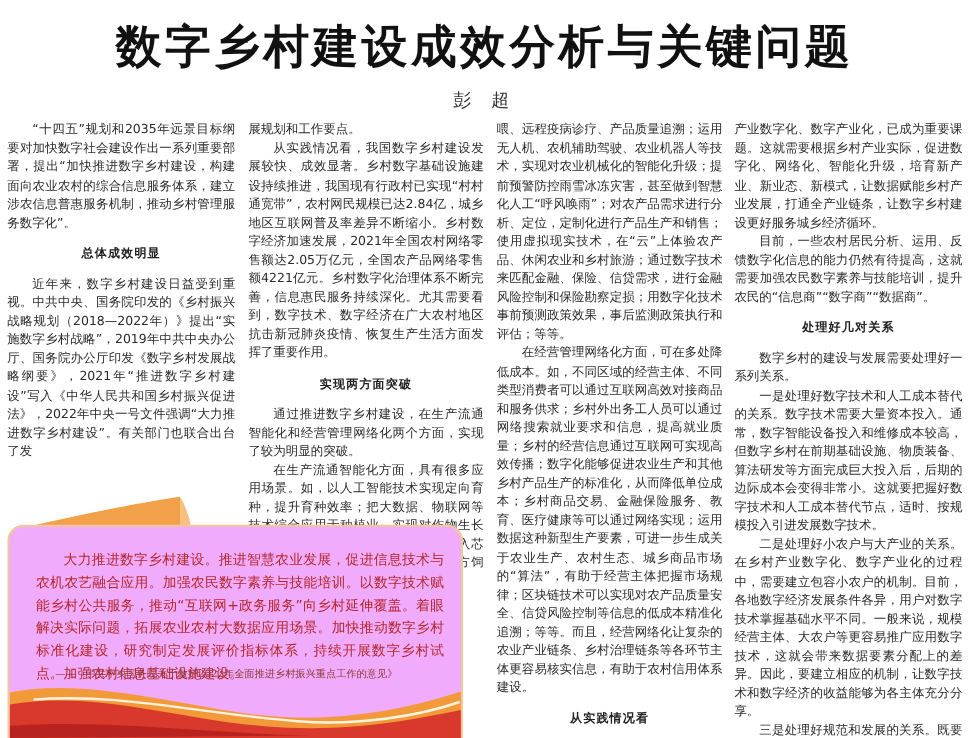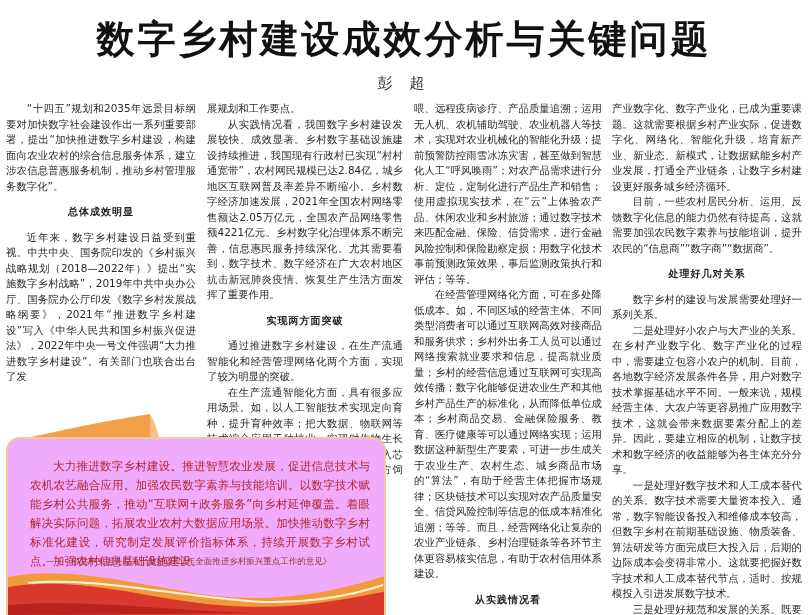--- a/index.html
+++ b/index.html
@@ -74,22 +74,22 @@
   <p>在经营管理网络化方面，可在多处降低成本。如，不同区域的经营主体、不同类型消费者可以通过互联网高效对接商品和服务供求；乡村外出务工人员可以通过网络搜索就业要求和信息，提高就业质量；乡村的经营信息通过互联网可实现高效传播；数字化能够促进农业生产和其他乡村产品生产的标准化，从而降低单位成本；乡村商品交易、金融保险服务、教育、医疗健康等可以通过网络实现；运用数据这种新型生产要素，可进一步生成关于农业生产、农村生态、城乡商品市场的“算法”，有助于经营主体把握市场规律；区块链技术可以实现对农产品质量安全、信贷风险控制等信息的低成本精准化追溯；等等。而且，经营网络化让复杂的农业产业链条、乡村治理链条等各环节主体更容易核实信息，有助于农村信用体系建设。</p>
   <h3>从实践情况看</h3>
 
 </div>
 
 <div class="col" id="c4">
   <p class="cont">产业数字化、数字产业化，已成为重要课题。这就需要根据乡村产业实际，促进数字化、网络化、智能化升级，培育新产业、新业态、新模式，让数据赋能乡村产业发展，打通全产业链条，让数字乡村建设更好服务城乡经济循环。</p>
   <p>目前，一些农村居民分析、运用、反馈数字化信息的能力仍然有待提高，这就需要加强农民数字素养与技能培训，提升农民的“信息商”“数字商”“数据商”。</p>
   <h3>处理好几对关系</h3>
   <p>数字乡村的建设与发展需要处理好一系列关系。</p>
+  <p>一是处理好数字技术和人工成本替代的关系。数字技术需要大量资本投入。通常，数字智能设备投入和维修成本较高，但数字乡村在前期基础设施、物质装备、算法研发等方面完成巨大投入后，后期的边际成本会变得非常小。这就要把握好数字技术和人工成本替代节点，适时、按规模投入引进发展数字技术。</p>
   <p>二是处理好小农户与大产业的关系。在乡村产业数字化、数字产业化的过程中，需要建立包容小农户的机制。目前，各地数字经济发展条件各异，用户对数字技术掌握基础水平不同。一般来说，规模经营主体、大农户等更容易推广应用数字技术，这就会带来数据要素分配上的差异。因此，要建立相应的机制，让数字技术和数字经济的收益能够为各主体充分分享。</p>
-  <p>一是处理好数字技术和人工成本替代的关系。数字技术需要大量资本投入。通常，数字智能设备投入和维修成本较高，但数字乡村在前期基础设施、物质装备、算法研发等方面完成巨大投入后，后期的边际成本会变得非常小。这就要把握好数字技术和人工成本替代节点，适时、按规模投入引进发展数字技术。</p>
   <p>三是处理好规范和发展的关系。既要支持数字乡村建设健康发展、充分培育数字经济优势，又要建立全方位、多层次、立体化监管体系，充分释放数字化新动能。</p>
 
 </div>
 
 <svg class="callout-top" viewBox="0 0 420 30" preserveAspectRatio="none">
   <path d="M10 30 C 60 18, 110 8, 150 2 L 150 30 Z" fill="#f2a04a"></path>
   <path d="M150 2 C 155 10, 158 20, 160 30 L 150 30 Z" fill="#f7c07e"></path>
 </svg>
 
 <div class="callout">

